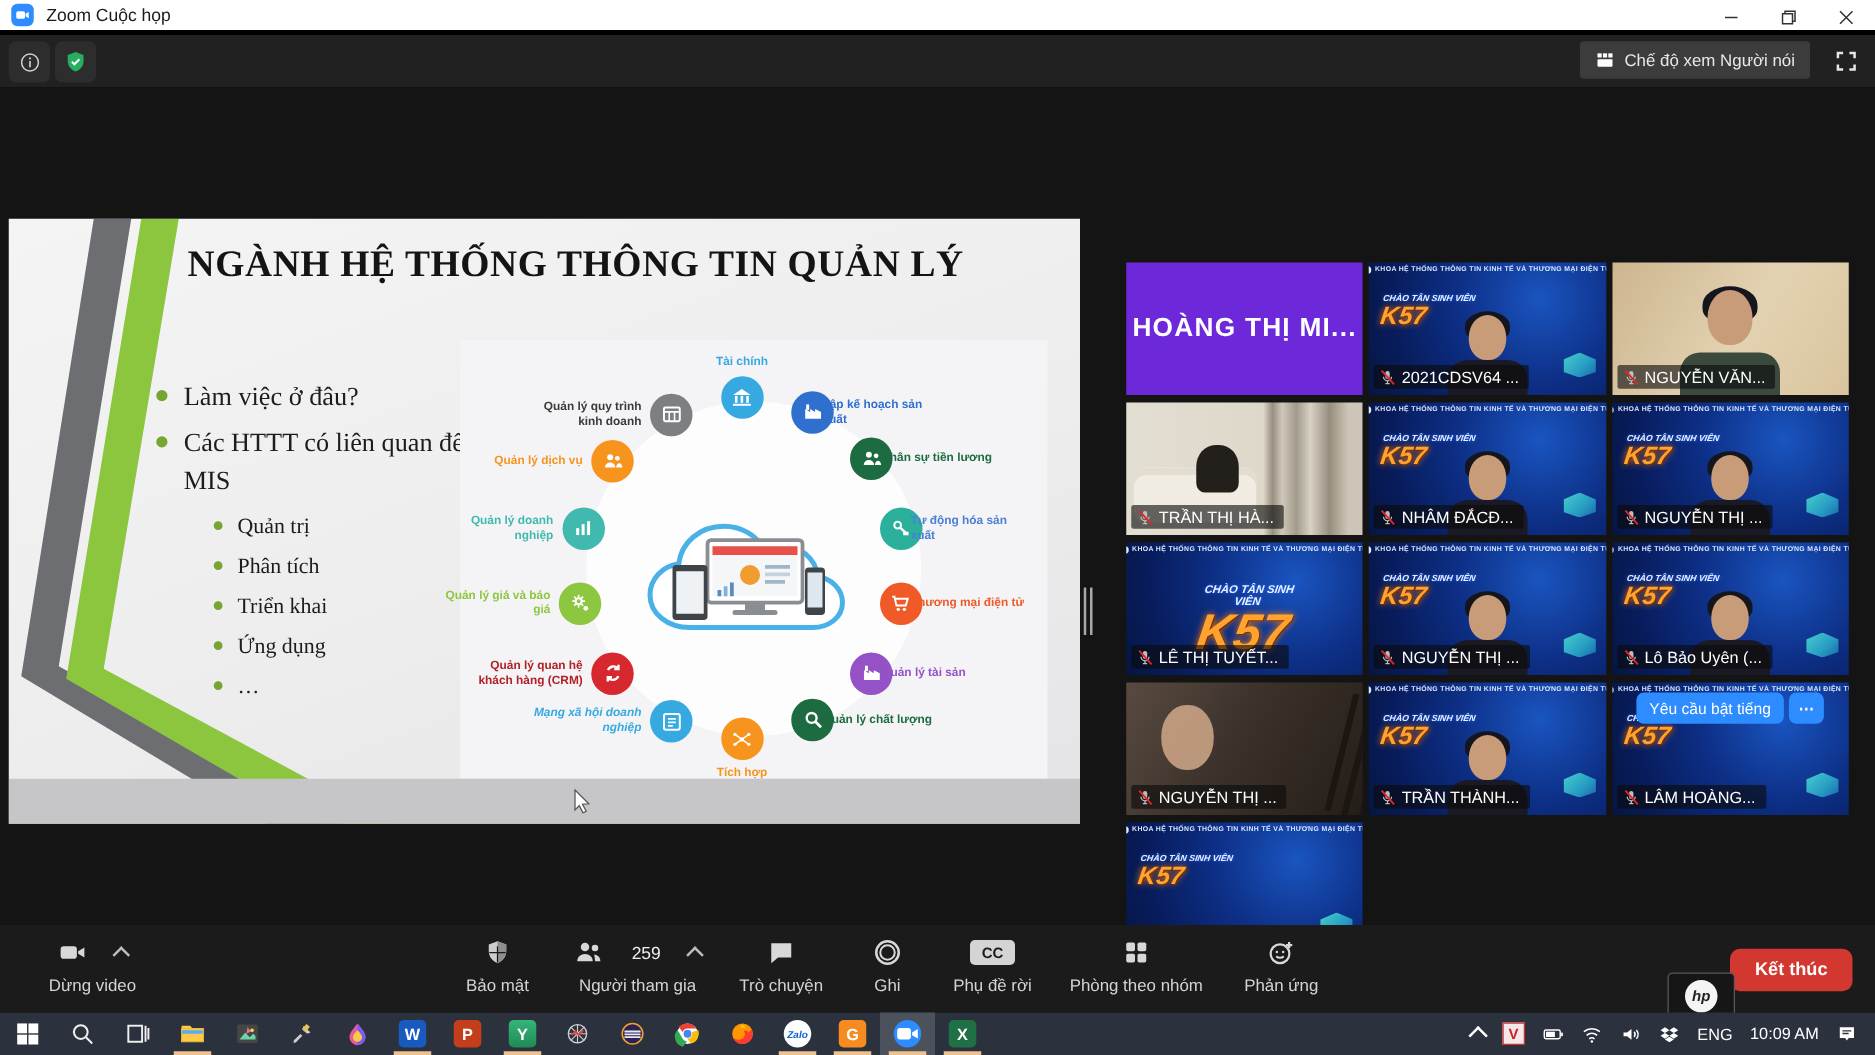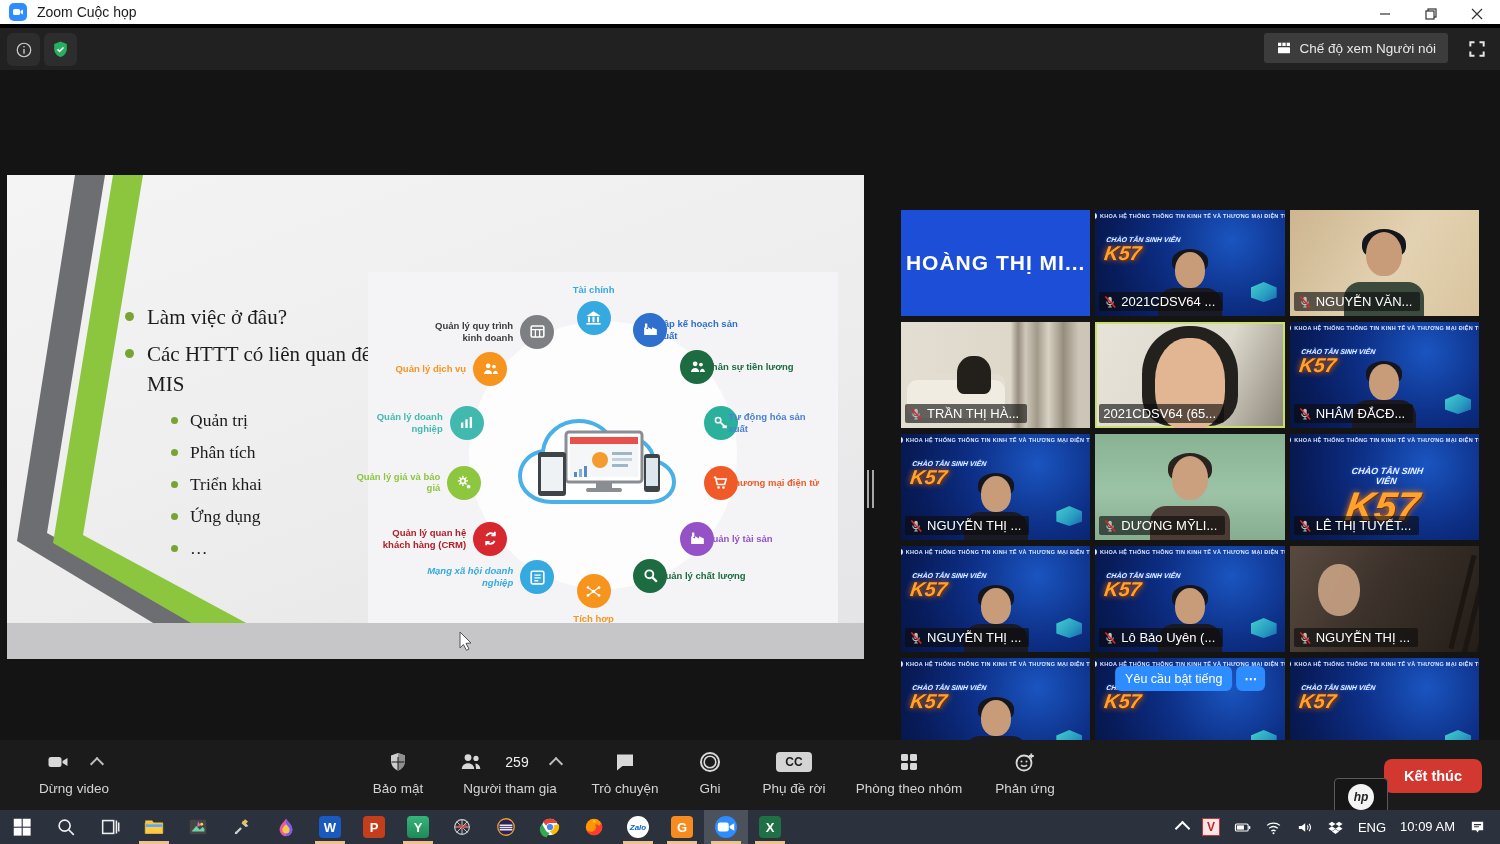--- a/index.html
+++ b/index.html
@@ -52,21 +52,21 @@
   .cloud{position:absolute;left:50%;top:53%;transform:translate(-50%,-50%);width:190px;height:128px;}
   .slide-footband{position:absolute;left:0;bottom:0;width:857px;height:36px;background:#c6c6c8;}
   .cursor{position:absolute;left:451px;top:456px;width:16px;height:20px;}
 
   
   .divider{position:absolute;left:867px;top:400px;width:10px;height:38px;display:flex;gap:3px;}
   .divider i{width:2px;height:38px;background:#a8a8a8;}
 
   
   .pgrid{position:absolute;left:901px;top:140px;width:578px;display:grid;grid-template-columns:repeat(3,1fr);grid-auto-rows:106px;gap:6px 5px;}
-  .tile{position:relative;overflow:hidden;background:#1d4ed8;}
+  .tile{position:relative;overflow:hidden;background:#6d28d9;}
   .tile.active{outline:2px solid #c9e06a;outline-offset:-2px;}
   .namebar{position:absolute;left:4px;bottom:5px;display:flex;align-items:center;gap:4px;background:rgba(12,12,12,.62);border-radius:2px;padding:2px 8px 2px 4px;max-width:88%;}
   .namebar .nm{color:#fff;font-size:13px;white-space:nowrap;overflow:hidden;}
   .namebar svg{width:14px;height:14px;flex:0 0 14px;}
   .bigname{position:absolute;inset:0;display:flex;align-items:center;justify-content:center;color:#fff;font-size:21px;font-weight:700;letter-spacing:1px;}
 
   .k57bg{background:radial-gradient(circle at 72% 28%,#1a55c0 0%,#0d2f86 42%,#081d5e 75%,#061542 100%);}
   .banner{position:absolute;left:0;top:0;right:0;height:12px;display:flex;align-items:center;justify-content:center;gap:3px;}
   .banner .bdot{width:6px;height:6px;border-radius:50%;background:#dfe9ff;flex:0 0 6px;}
   .banner .btxt{font-size:5.5px;color:#d9e6ff;letter-spacing:.3px;white-space:nowrap;font-weight:700;}
@@ -202,20 +202,21 @@
     </span>
   </div>
 
   <div class="stage">
 
     <div class="slide">
       <svg class="slide-stripes" viewBox="0 0 340 484">
         <polygon points="68,0 98,0 40,358 268,484 206,484 10,366" fill="#6d6e71"></polygon>
         <polygon points="106,0 136,0 76,360 306,484 246,484 46,368" fill="#8cc63f"></polygon>
       </svg>
+      <div class="slide-title">NGÀNH HỆ THỐNG THÔNG TIN QUẢN LÝ</div>
       <div class="bullets">
         <div id="bullets-l1">
             <div class="b1">
               <span class="dot"></span>
               <span>Làm việc ở đâu?</span>
             </div>
             <div class="b1">
               <span class="dot"></span>
               <span>Các HTTT có liên quan đến MIS</span>
             </div>
@@ -479,27 +480,20 @@
               <svg viewBox="0 0 24 24">
                 <rect x="9" y="3" width="6" height="11" rx="3" fill="#bdbdbd"></rect>
                 <path d="M6.5 11a5.5 5.5 0 0011 0" fill="none" stroke="#bdbdbd" stroke-width="1.8"></path>
                 <path d="M12 16.5v3.5M9 20.5h6" stroke="#bdbdbd" stroke-width="1.8" fill="none"></path>
                 <path d="M4 2.5l17 19" stroke="#e02828" stroke-width="2.6"></path>
               </svg>
             </span>
             <span class="nm">TRẦN THỊ HÀ...</span>
           </div>
         </div>
-        <div class="tile photo-face active">
-          <div class="face-hair"></div>
-          <div class="face-skin"></div>
-          <div class="namebar">
-            <span class="nm">2021CDSV64 (65...</span>
-          </div>
-        </div>
         <div class="tile k57-person k57bg">
           <div class="banner">
             <span class="bdot"></span>
             <span class="btxt">KHOA HỆ THỐNG THÔNG TIN KINH TẾ VÀ THƯƠNG MẠI ĐIỆN TỬ</span>
           </div>
           <div class="k57wrap">
             <div class="k57sub">CHÀO TÂN SINH VIÊN</div>
             <div class="k57txt">K57</div>
           </div>
           <div class="cubes"></div>
@@ -538,38 +532,20 @@
           <div class="namebar">
             <span style="display: flex;">
               <svg viewBox="0 0 24 24">
                 <rect x="9" y="3" width="6" height="11" rx="3" fill="#bdbdbd"></rect>
                 <path d="M6.5 11a5.5 5.5 0 0011 0" fill="none" stroke="#bdbdbd" stroke-width="1.8"></path>
                 <path d="M12 16.5v3.5M9 20.5h6" stroke="#bdbdbd" stroke-width="1.8" fill="none"></path>
                 <path d="M4 2.5l17 19" stroke="#e02828" stroke-width="2.6"></path>
               </svg>
             </span>
             <span class="nm">NGUYỄN THỊ ...</span>
-          </div>
-        </div>
-        <div class="tile photo-green">
-          <div class="person" style="width: 86px; height: 84px;">
-            <div class="hair" style="width:44px;height:30px"></div>
-            <div class="head" style="width:36px;height:44px"></div>
-            <div class="body" style="width:80px;height:40px"></div>
-          </div>
-          <div class="namebar">
-            <span style="display: flex;">
-              <svg viewBox="0 0 24 24">
-                <rect x="9" y="3" width="6" height="11" rx="3" fill="#bdbdbd"></rect>
-                <path d="M6.5 11a5.5 5.5 0 0011 0" fill="none" stroke="#bdbdbd" stroke-width="1.8"></path>
-                <path d="M12 16.5v3.5M9 20.5h6" stroke="#bdbdbd" stroke-width="1.8" fill="none"></path>
-                <path d="M4 2.5l17 19" stroke="#e02828" stroke-width="2.6"></path>
-              </svg>
-            </span>
-            <span class="nm">DƯƠNG MỸLI...</span>
           </div>
         </div>
         <div class="tile k57-big k57bg">
           <div class="banner">
             <span class="bdot"></span>
             <span class="btxt">KHOA HỆ THỐNG THÔNG TIN KINH TẾ VÀ THƯƠNG MẠI ĐIỆN TỬ</span>
           </div>
           <div class="k57wrap">
             <div class="k57sub">CHÀO TÂN SINH VIÊN</div>
             <div class="k57txt">K57</div>

